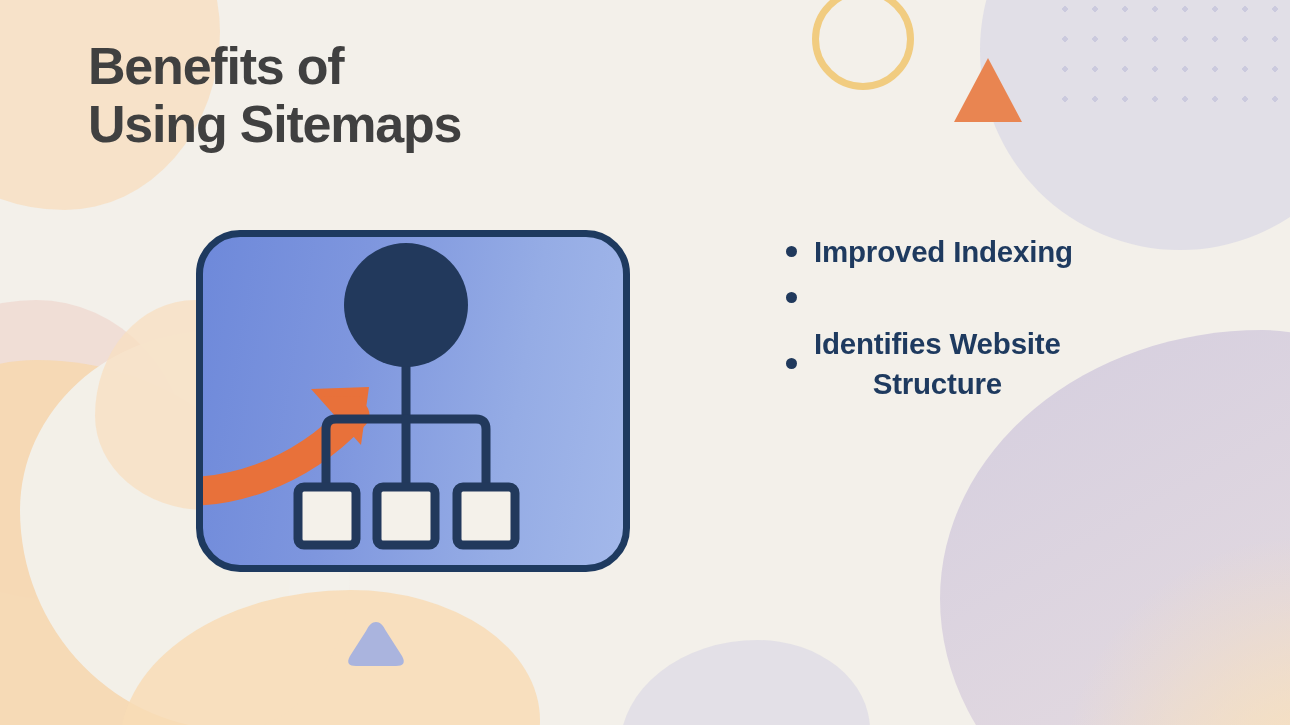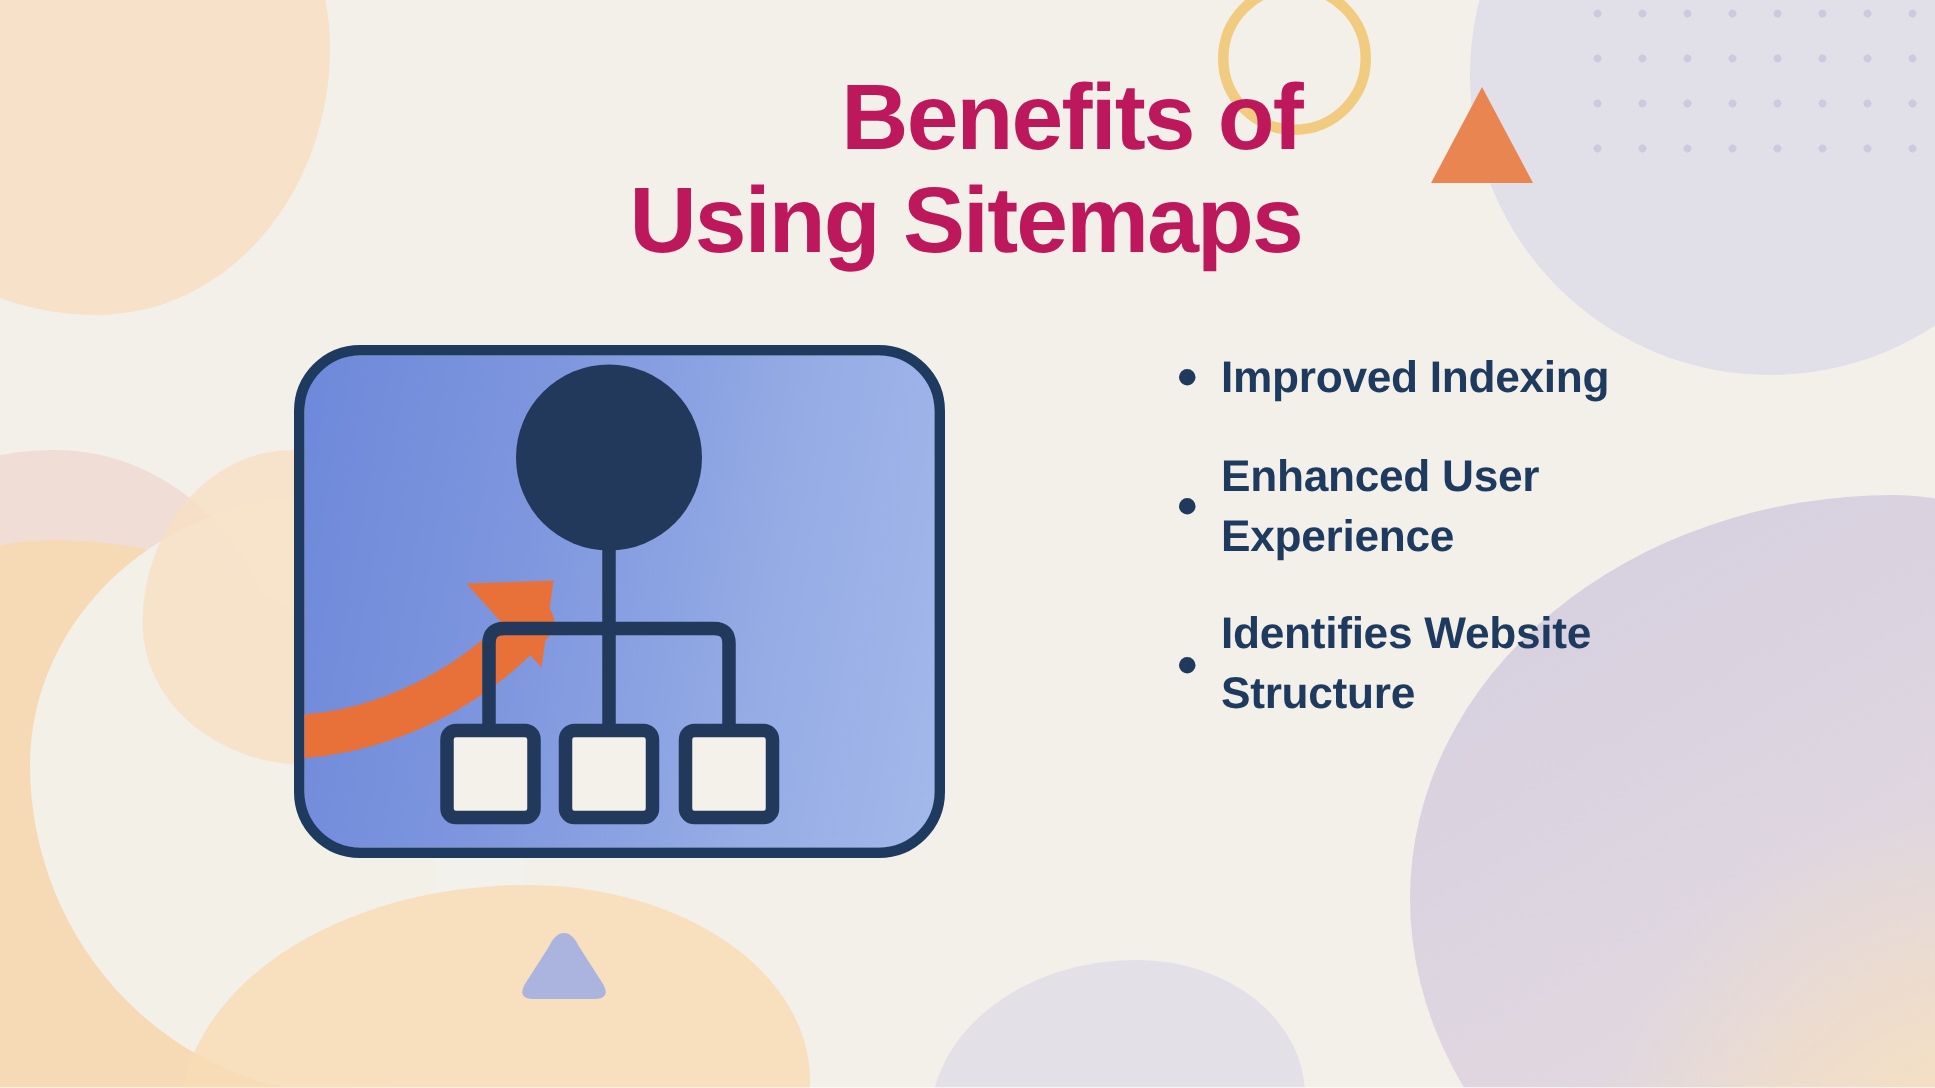--- a/index.html
+++ b/index.html
@@ -177,27 +177,26 @@
     width: 64px;
     height: 48px;
   }
 
   
   .title {
     position: absolute;
     left: 88px;
     top: 2px;
     width: 780px;
-    color: #be185d;
-    font-size: 62px;
+    color: #404040;
+    font-size: 52px;
     line-height: 1.12;
     font-weight: 800;
     letter-spacing: -1.2px;
     white-space: pre-line;
-    text-align: right;
   }
 
   
   .card {
     position: absolute;
     left: 196px;
     top: 230px;
     width: 434px;
     height: 342px;
     border: 7px solid #1e3a5f;
@@ -213,20 +212,21 @@
     left: 782px;
     top: 232px;
     width: 400px;
   }
   .bullet-item {
     position: relative;
     display: flex;
     align-items: center;
     padding-left: 32px;
     margin-bottom: 26px;
+    text-align: center;
   }
   .bullet-dot {
     position: absolute;
     left: 4px;
     width: 11px;
     height: 11px;
     border-radius: 50%;
     background: #20395c;
   }
   .bullet-label {
@@ -290,22 +290,20 @@
     </svg>
   </div>
 
   <div class="bullets">
     <div class="bullet-item">
       <span class="bullet-dot"></span>
       <span class="bullet-label">Improved Indexing</span>
     </div>
     <div class="bullet-item">
       <span class="bullet-dot"></span>
-      <span class="bullet-label">Enhanced User
-Experience</span>
     </div>
     <div class="bullet-item">
       <span class="bullet-dot"></span>
       <span class="bullet-label">Identifies Website
 Structure</span>
     </div>
   </div>
 
 </div>
 

